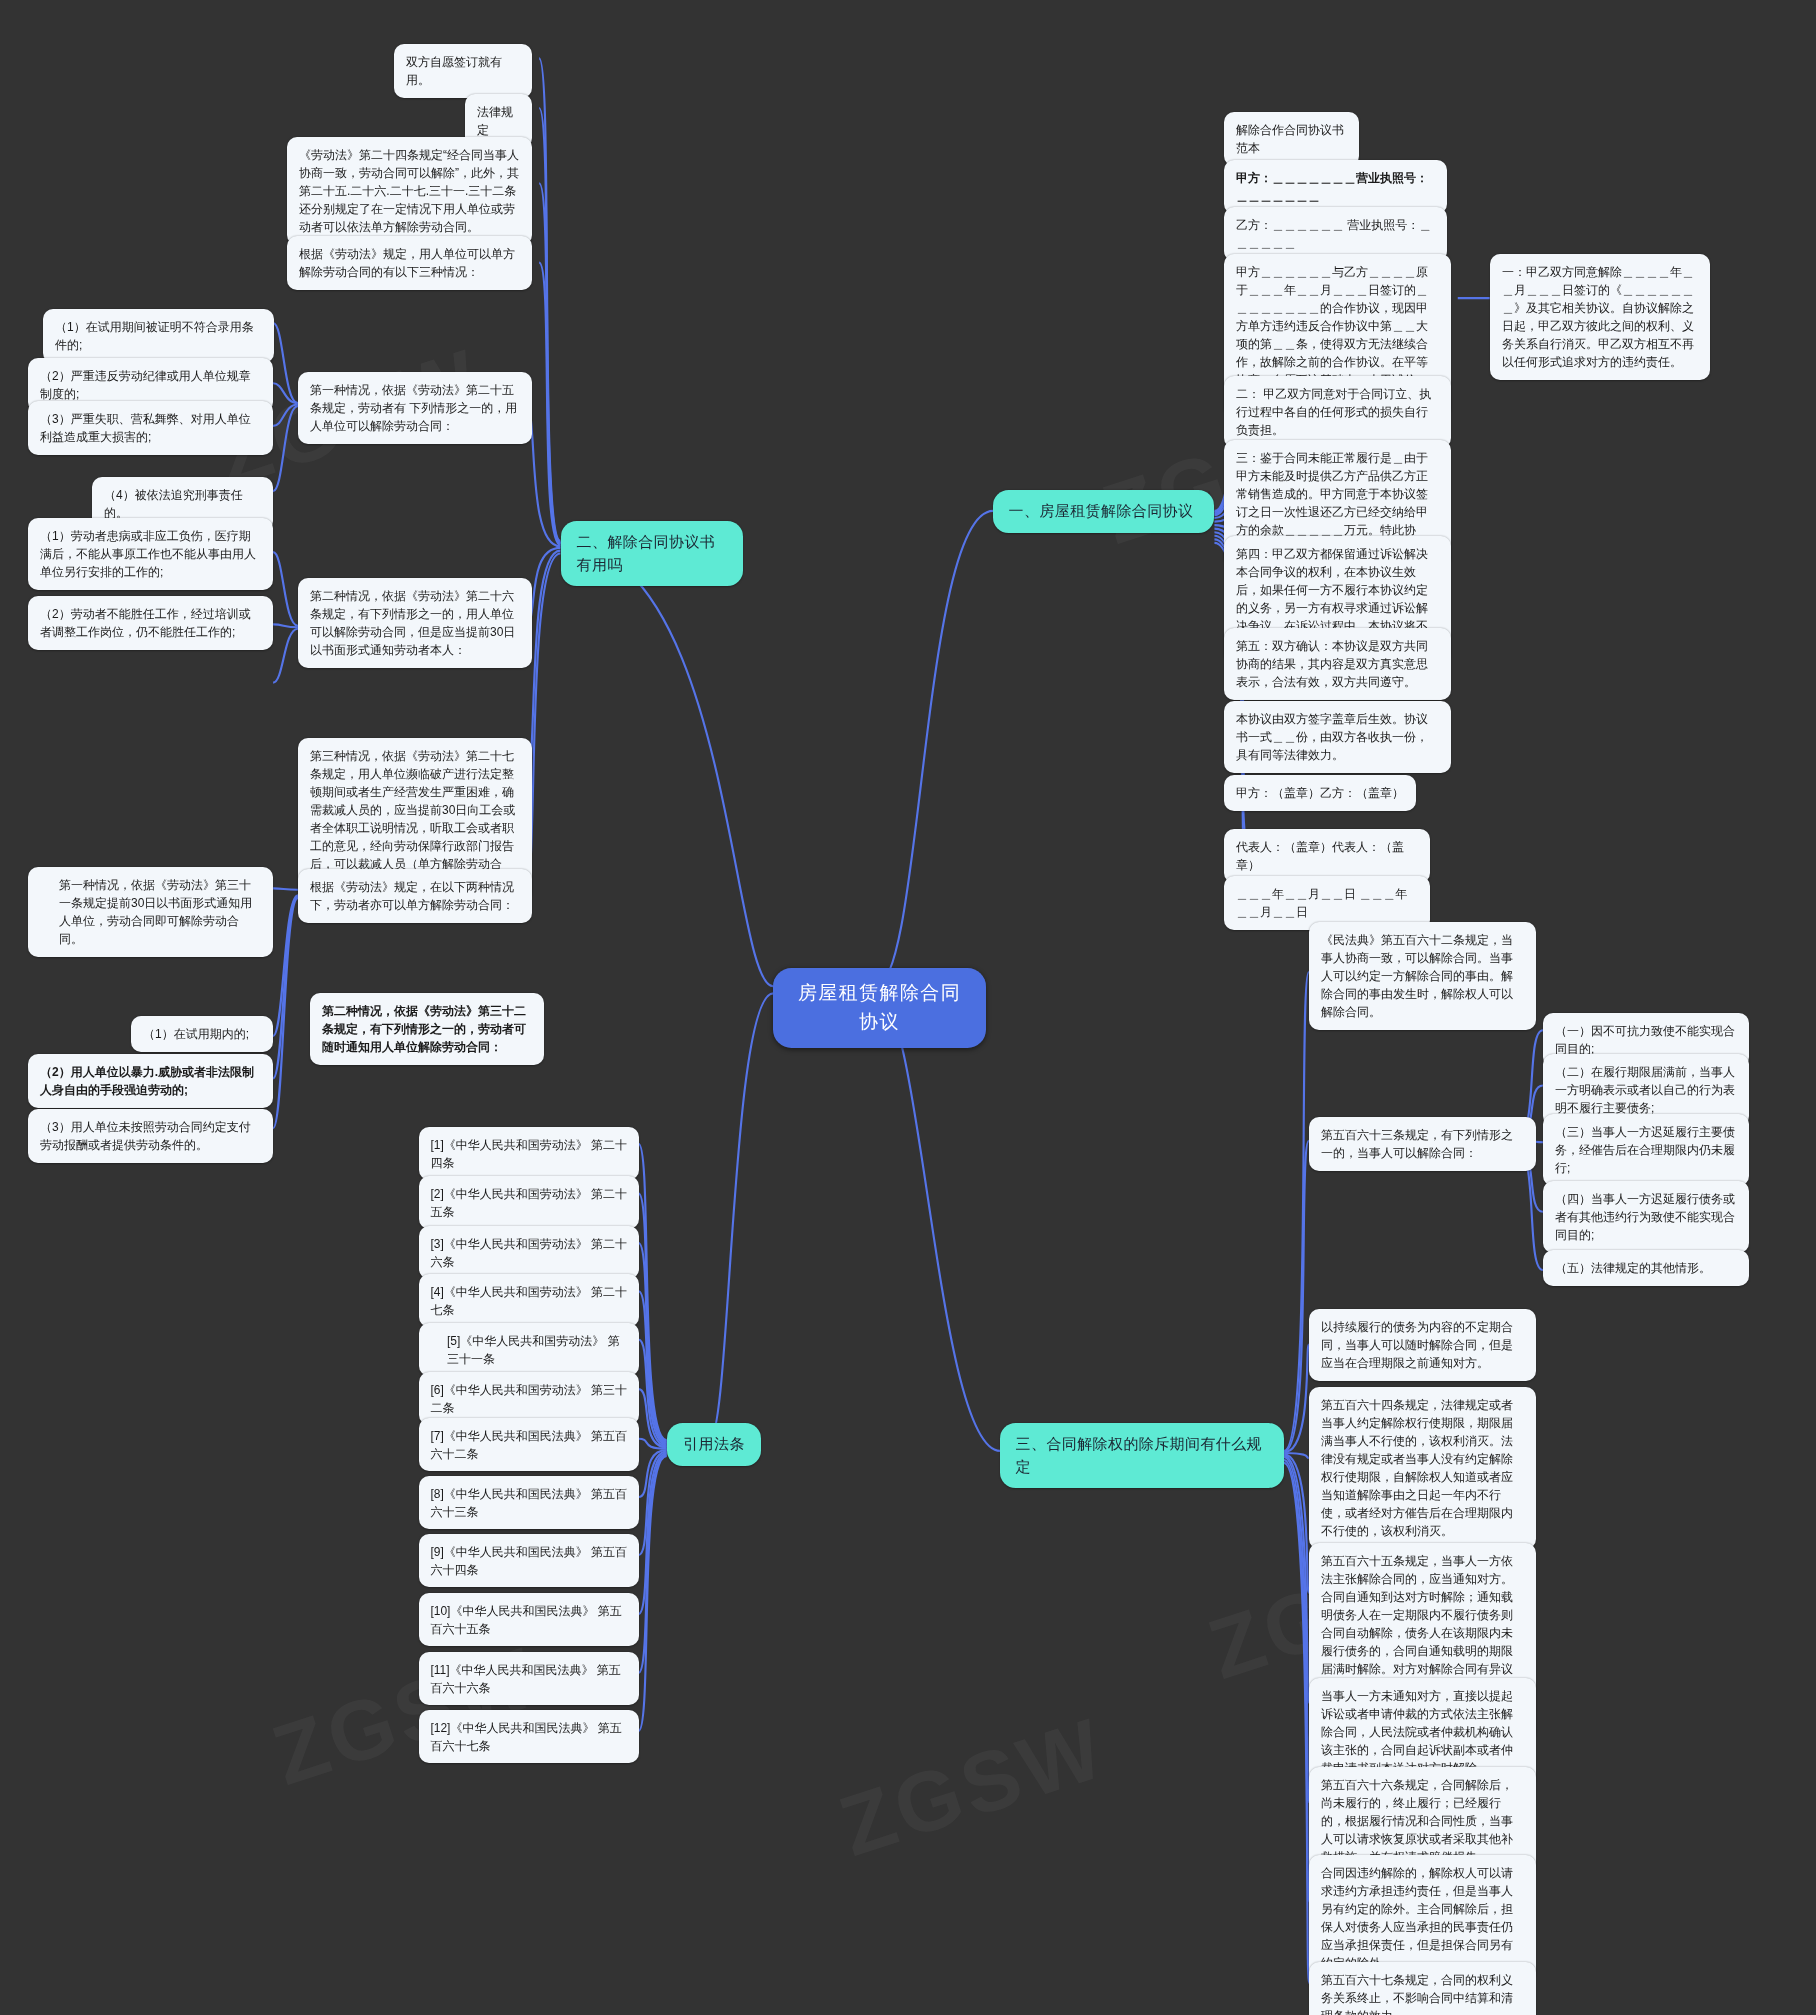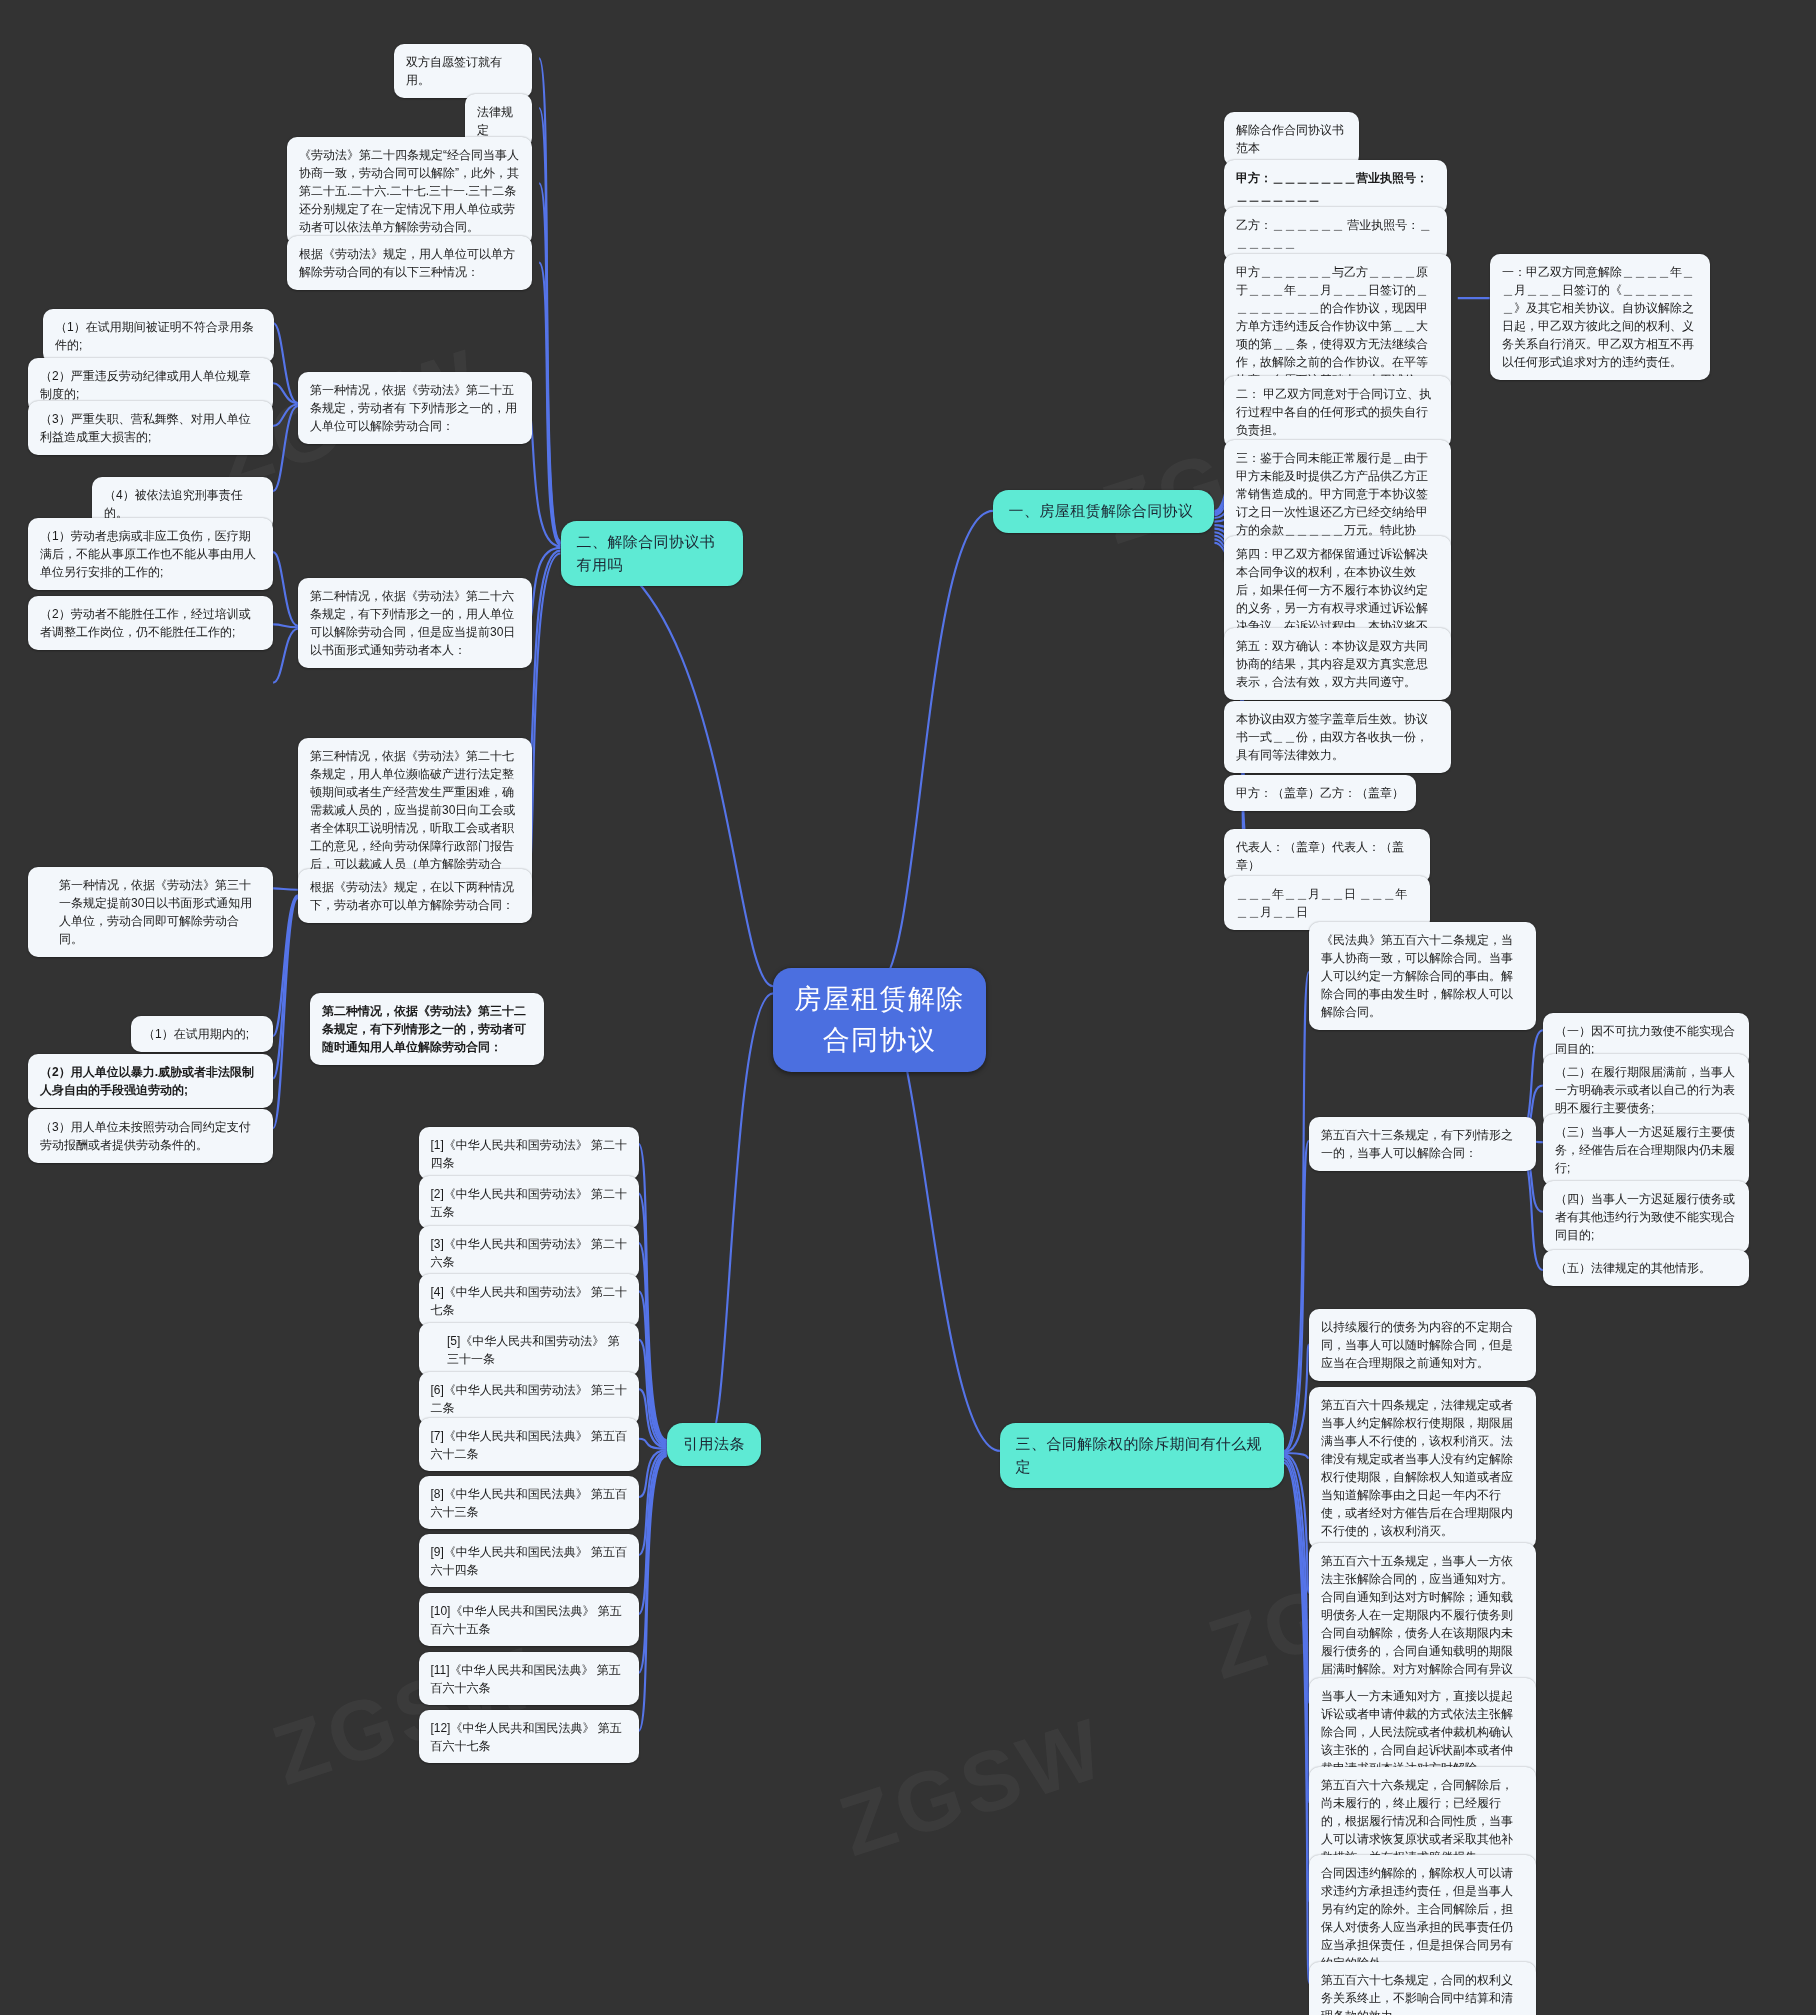--- a/index.html
+++ b/index.html
@@ -21,21 +21,21 @@
     border-radius:10px;
     padding:9.2px 12px;
     font-size:12.4px;line-height:1.5;
     color:#1a1a1a;
     background:#f3f7fb;
     box-shadow:0 0.7px 2.1px rgba(0,0,0,.35);
     word-break:break-all;
   }
   .node.root{
     background:#4b6fe0;color:#ffffff;
-    font-size:27px;font-weight:500;
+    font-size:19px;font-weight:500;
     border-radius:18.4px;padding:11.4px 18.4px;
     text-align:center;letter-spacing:1.4px;
     box-shadow:0 1.4px 5px rgba(0,0,0,.45);
   }
   .node.branch{
     background:#5eead4;color:#1b2733;
     font-size:15px;border-radius:15.6px;
     padding:10px 15.6px;letter-spacing:0.4px;
   }
   .node.cite{

